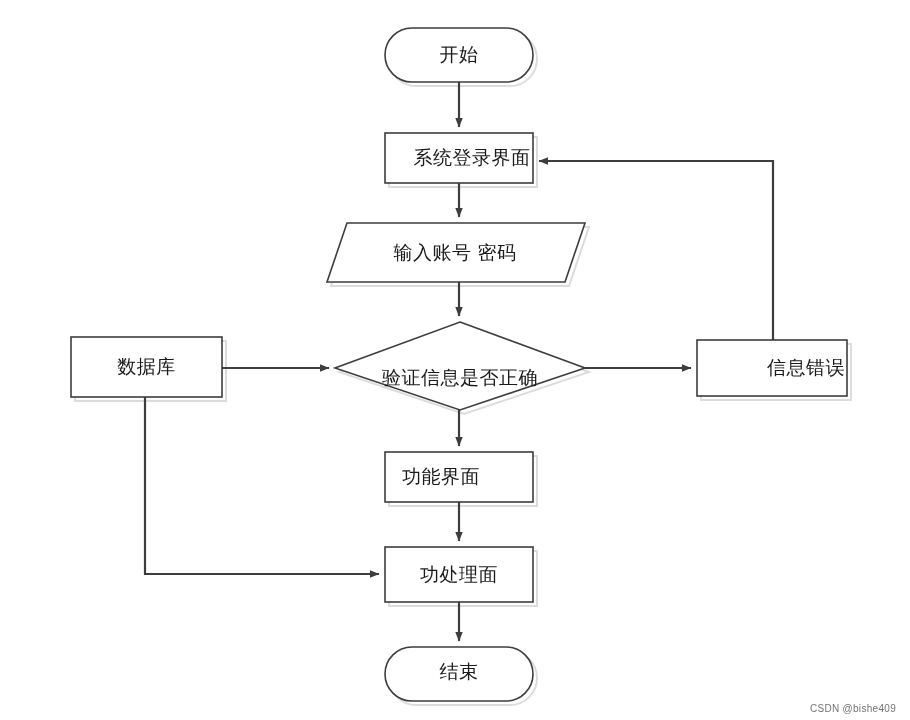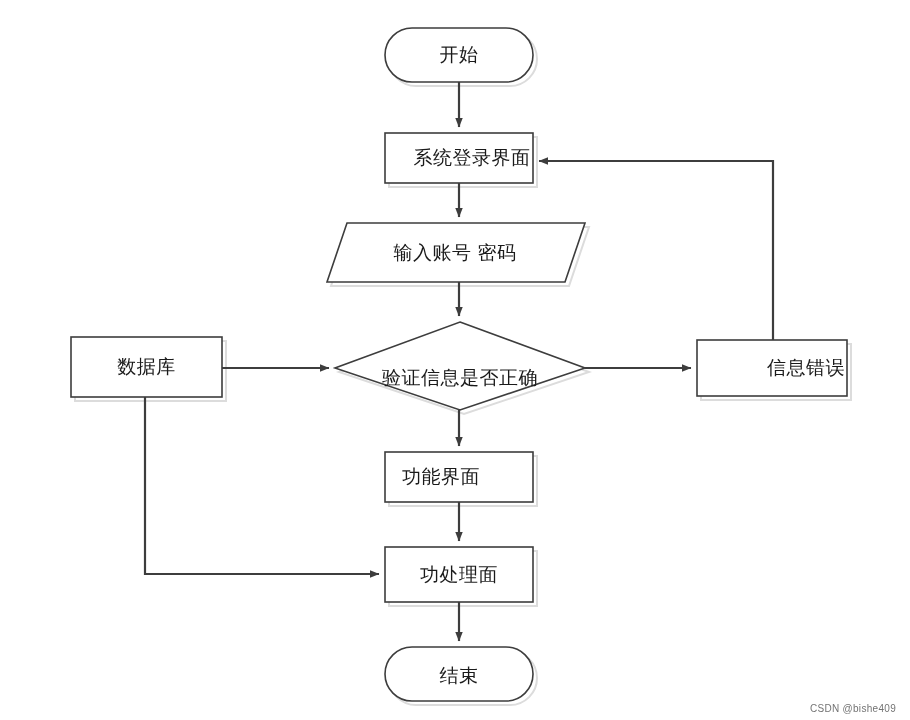--- a/index.html
+++ b/index.html
@@ -134,19 +134,19 @@
   </div>
 
   <div class="node-label" style="left:367px; top:452px; width:148px; height:50px;">
     <span>功能界面</span>
   </div>
 
   <div class="node-label" style="left:385px; top:547px; width:148px; height:55px;">
     <span>功处理面</span>
   </div>
 
-  <div class="node-label" style="left:385px; top:649px; width:148px; height:54px;">
+  <div class="node-label" style="left:385px; top:631px; width:148px; height:54px;justify-content:flex-end;">
     <span>结束</span>
   </div>
 
   <div class="watermark">CSDN @bishe409</div>
 
 </div>
 
 </body></html>

